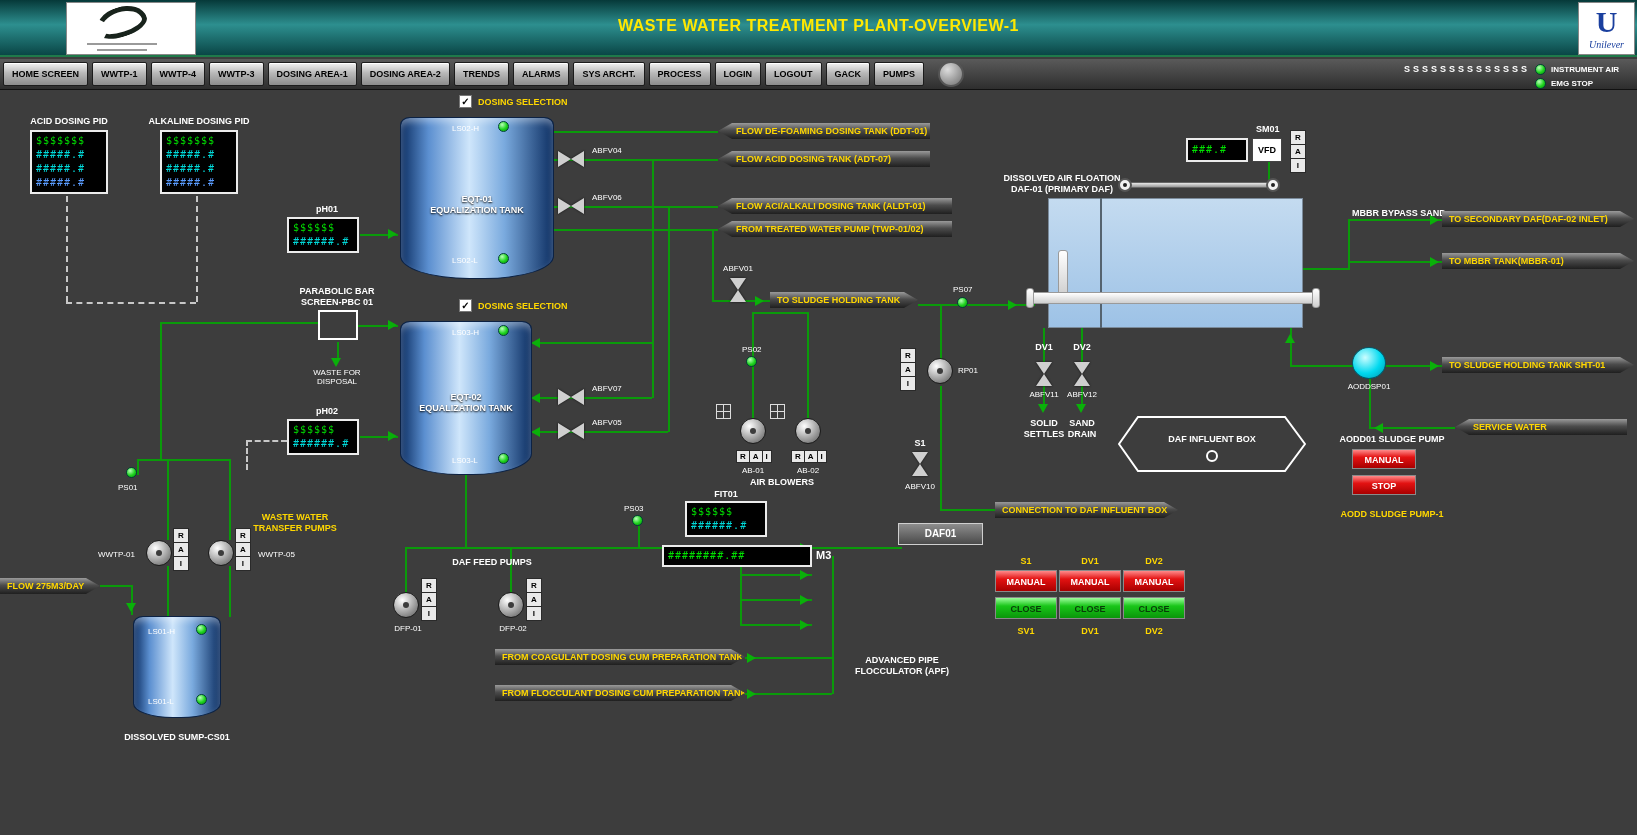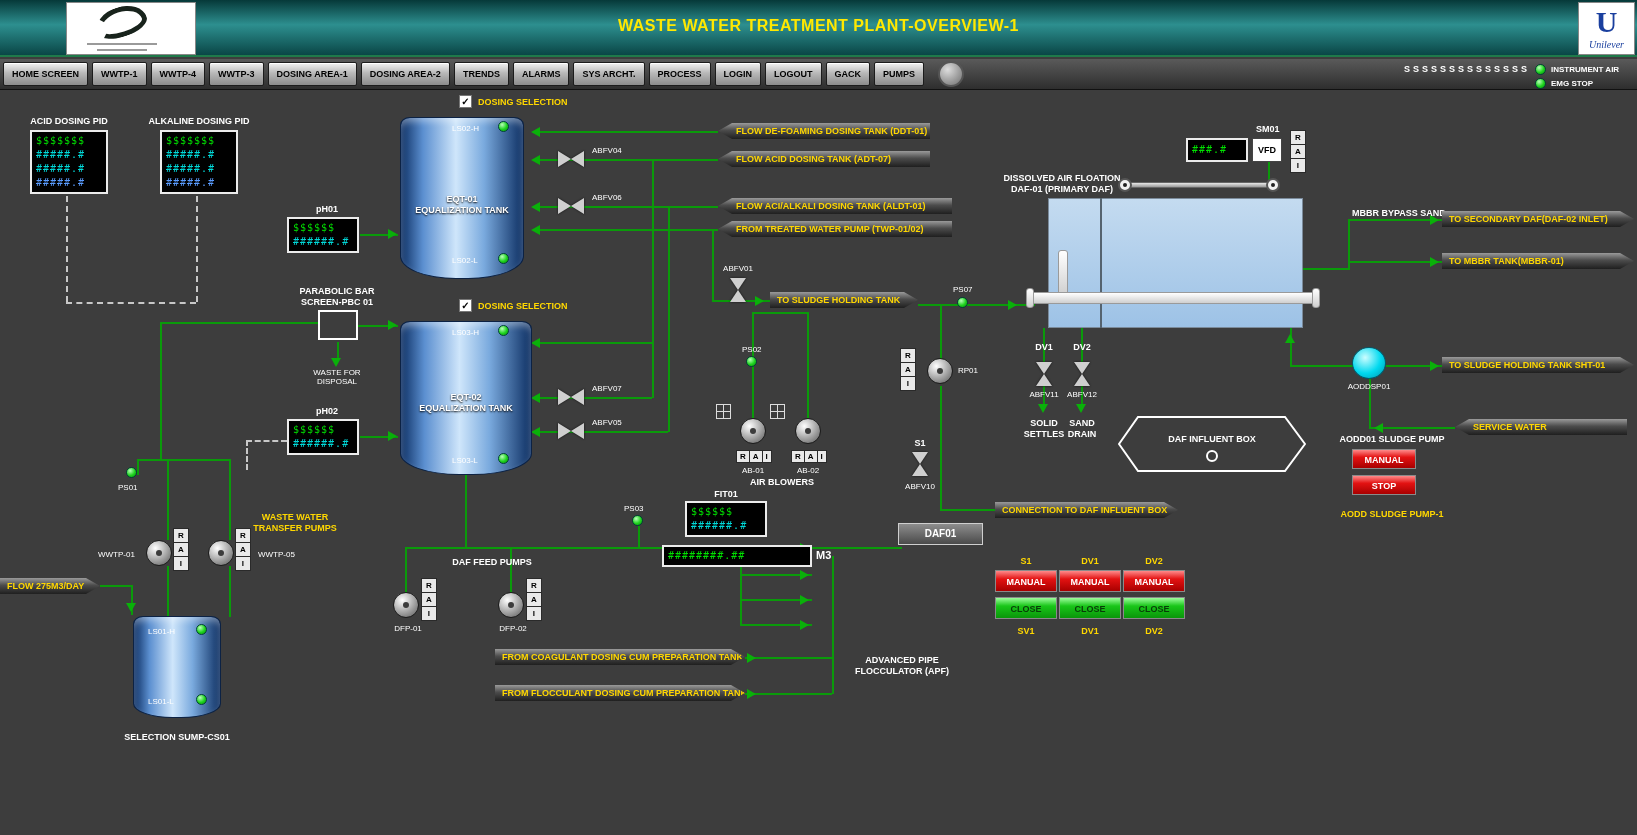--- a/index.html
+++ b/index.html
@@ -255,21 +255,21 @@
     <div class="drow c">######.#</div>
   </div>
   <div class="lbl b" style="left:316px;top:406px">pH02</div>
   <div class="disp" style="left:287px;top:419px;width:72px;height:36px">
     <div class="drow g">$$$$$$</div>
     <div class="drow c">######.#</div>
   </div>
 
   <div class="chk" style="left:459px;top:95px">✓</div>
   <div class="lbl b y" style="left:478px;top:97px">DOSING SELECTION</div>
-  <div class="tank" style="left:400px;top:117px;width:124px;height:162px">
+  <div class="tank" style="left:400px;top:117px;width:154px;height:162px">
     <div class="tank-lbl" style="top:76px">EQT-01</div>
     <div class="tank-lbl" style="top:87px">EQUALIZATION TANK</div>
   </div>
   <div class="lbl" style="left:452px;top:124px">LS02-H</div>
   <span class="dot" style="left:498px;top:121px"></span>
   <div class="lbl" style="left:452px;top:256px">LS02-L</div>
   <span class="dot" style="left:498px;top:253px"></span>
 
   <div class="chk" style="left:459px;top:299px">✓</div>
   <div class="lbl b y" style="left:478px;top:301px">DOSING SELECTION</div>
@@ -347,21 +347,21 @@
       <i>I</i>
     </div>
   <div class="lbl" style="left:98px;top:550px">WWTP-01</div>
   <div class="lbl" style="left:258px;top:550px">WWTP-05</div>
   <div class="banner tr" style="left:0;top:578px;width:100px">FLOW 275M3/DAY</div>
   <div class="tank" style="left:133px;top:616px;width:88px;height:102px"></div>
   <div class="lbl" style="left:148px;top:627px">LS01-H</div>
   <span class="dot" style="left:196px;top:624px"></span>
   <div class="lbl" style="left:148px;top:697px">LS01-L</div>
   <span class="dot" style="left:196px;top:694px"></span>
-  <div class="lbl b ctr" style="left:177px;top:732px">SELECTION SUMP-CS01</div>
+  <div class="lbl b ctr" style="left:177px;top:732px">DISSOLVED SUMP-CS01</div>
 
   <div class="lbl b ctr" style="left:492px;top:557px">DAF FEED PUMPS</div>
   <div class="pump" style="left:393px;top:592px"></div>
   <div class="pump" style="left:498px;top:592px"></div>
   <div class="rai v" style="left:421px;top:578px">
       <i>R</i>
       <i>A</i>
       <i>I</i>
     </div>
   <div class="rai v" style="left:526px;top:578px">

